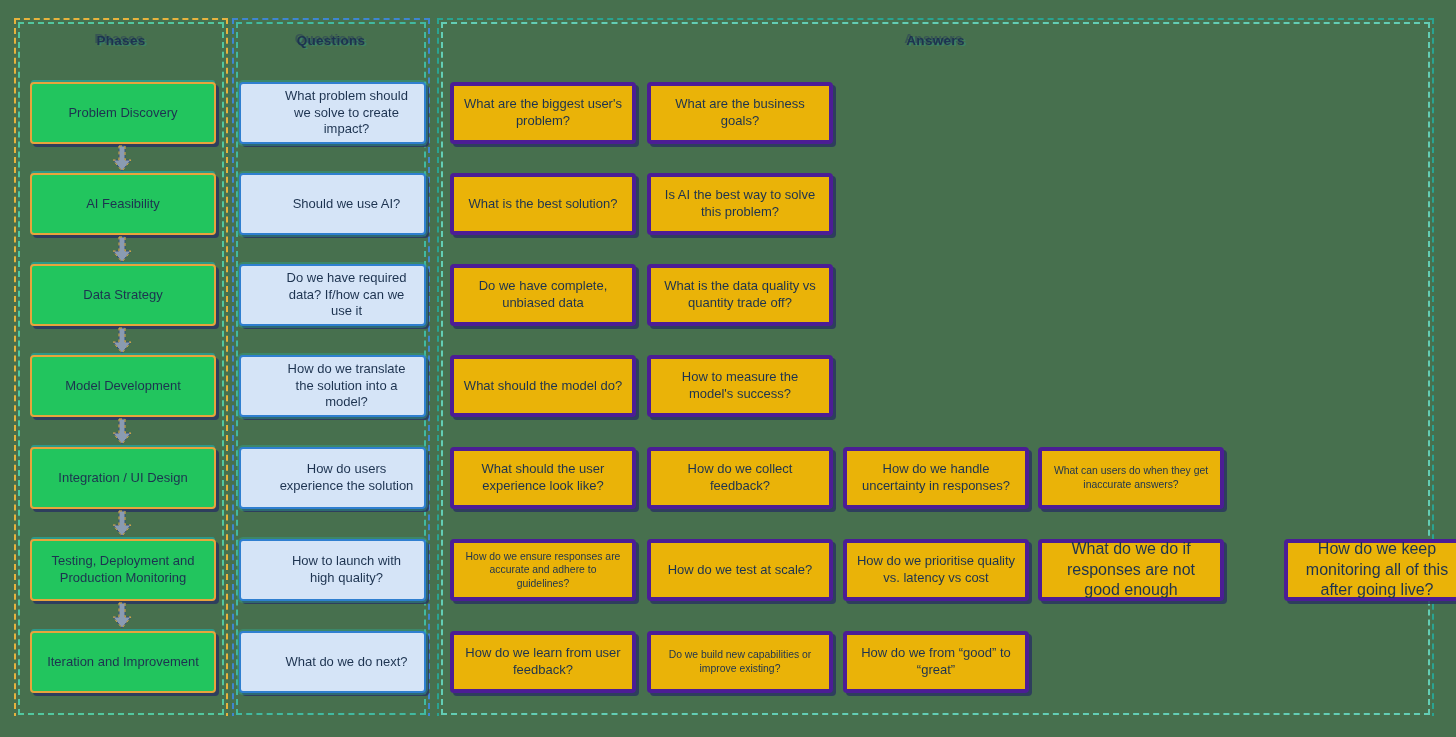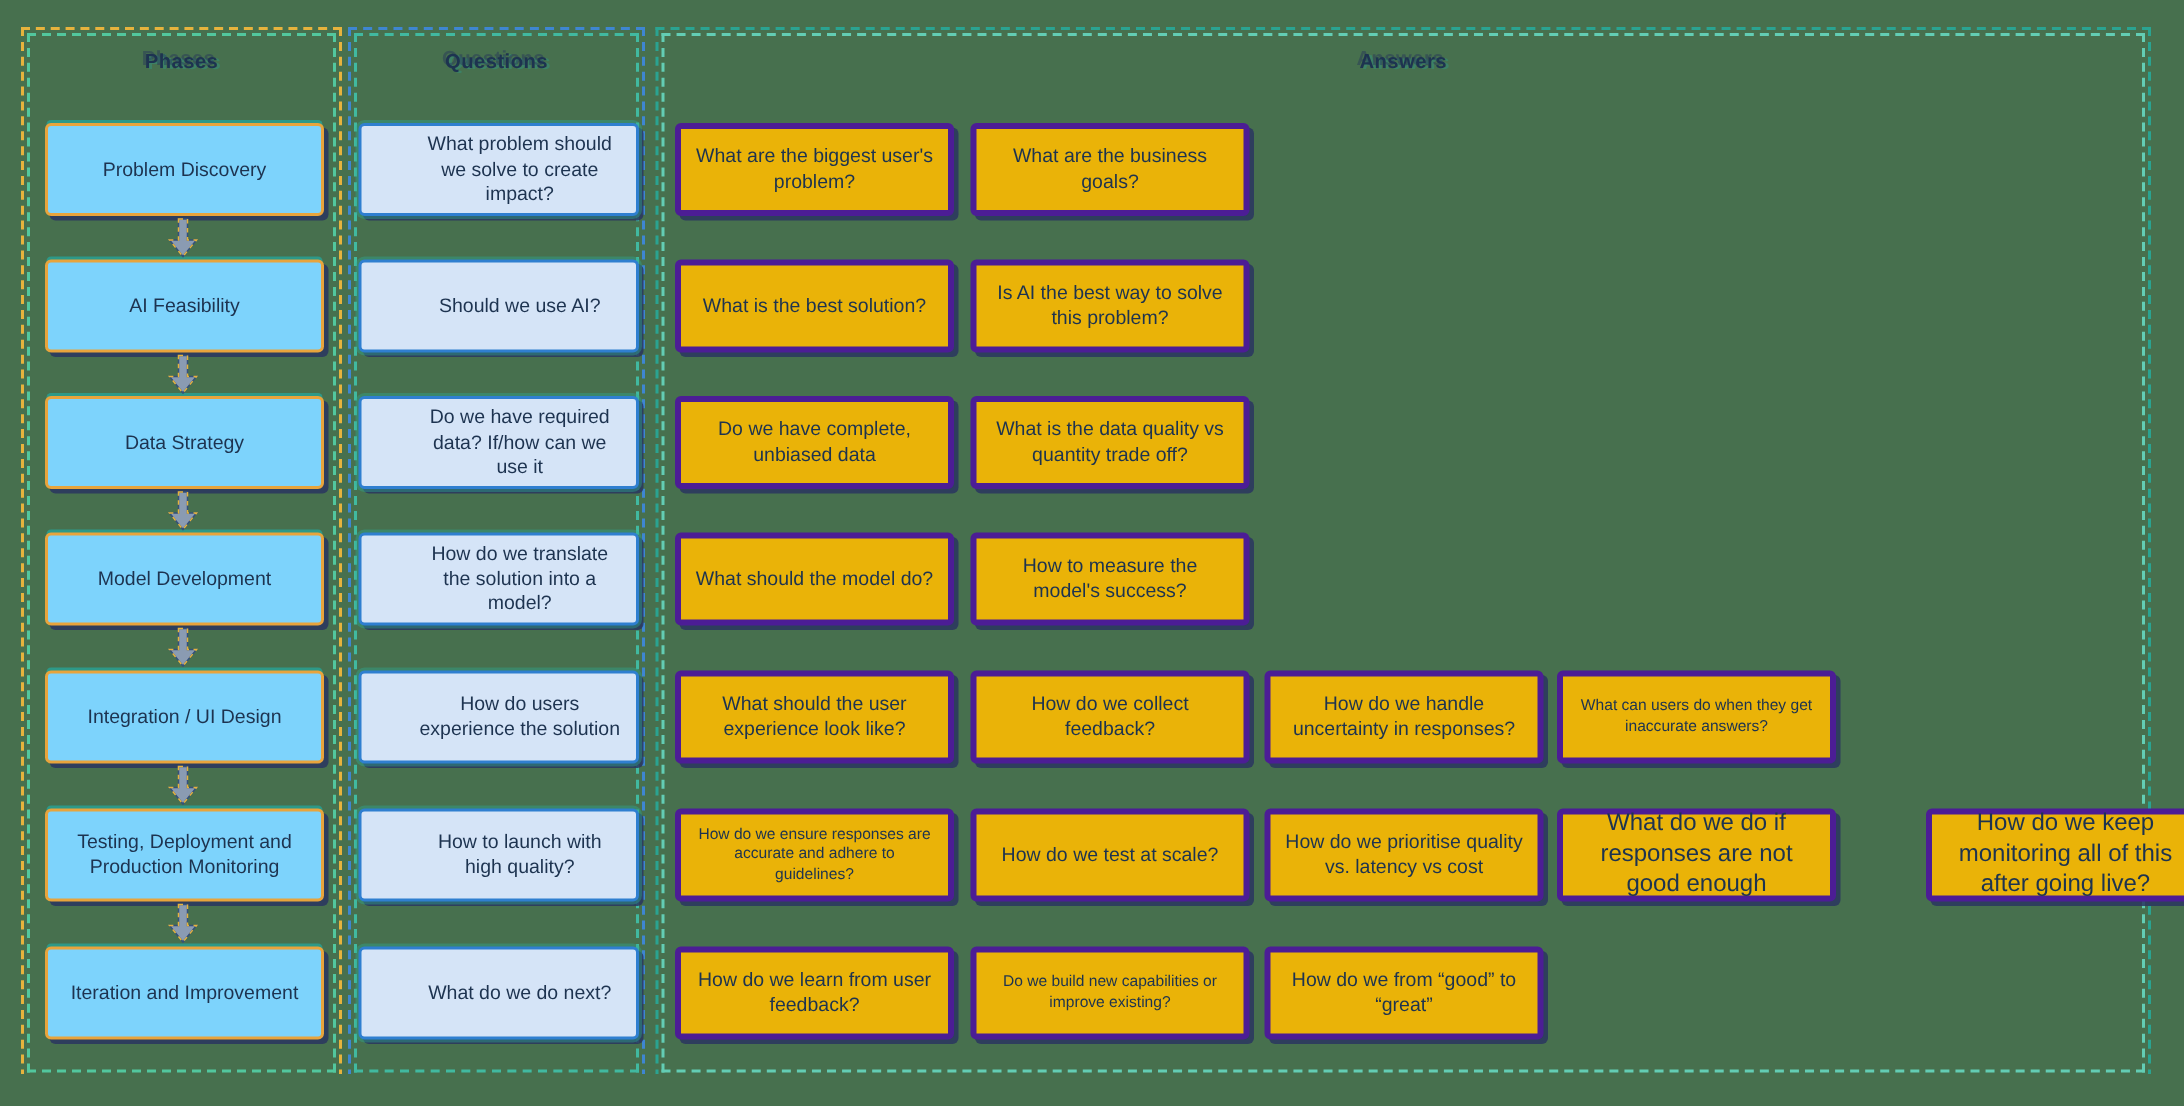--- a/index.html
+++ b/index.html
@@ -39,21 +39,21 @@
     box-sizing:border-box;
     border-radius:4px;
     display:flex;align-items:center;justify-content:center;
     text-align:center;
     padding:4px 9px;
     font-size:13px;font-weight:500;line-height:1.3;
     color:#1D3350;
   }
   .phase{
     left:30px;width:186px;
-    background:#7dd3fc;border:2px solid #E8A43C;
+    background:#22c55e;border:2px solid #E8A43C;
     box-shadow:0 -3px 0 -1px rgba(42,157,143,.9), 3px 3px 0 rgba(42,53,96,.85);
   }
   .question{
     left:239px;width:187px;
     background:#D5E4F7;border:2px solid #2F7FD0;
     box-shadow:0 0 0 2px rgba(46,171,148,.4), 3px 3px 0 rgba(42,53,96,.85);
     padding-left:37px;
   }
   .answer{
     width:186px;

